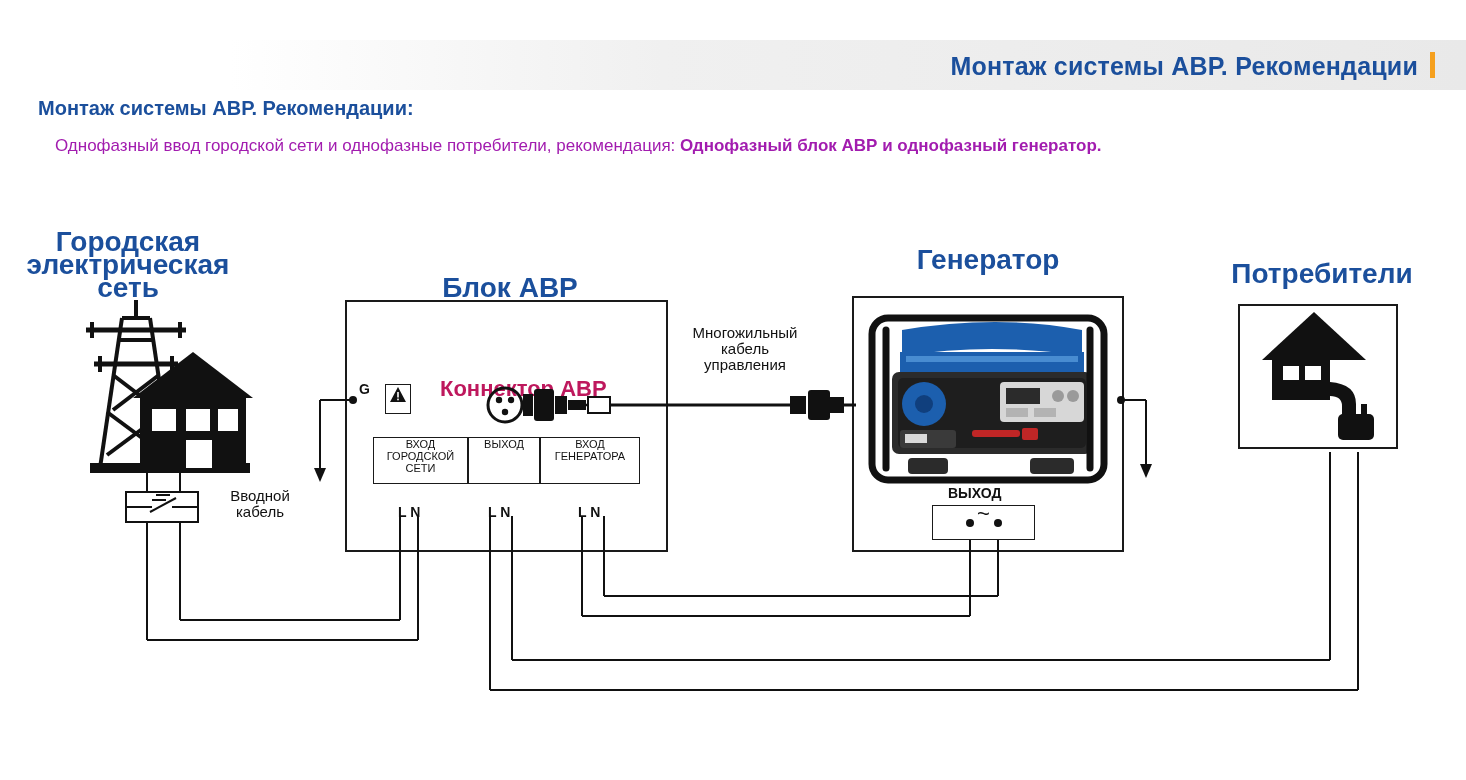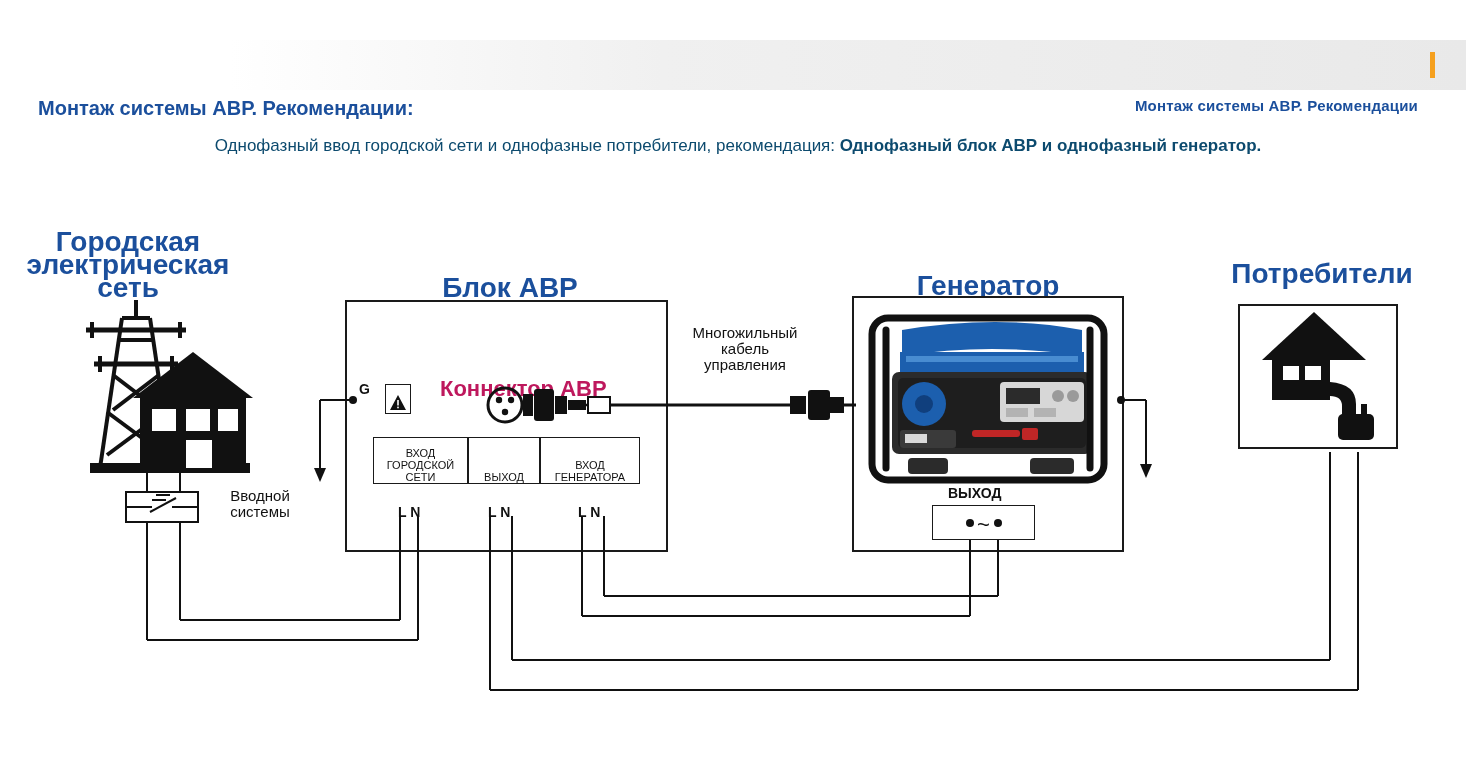--- a/index.html
+++ b/index.html
@@ -22,26 +22,25 @@
     left: 230px;
     top: 40px;
     width: 1236px;
     height: 50px;
     background: linear-gradient(to right, #ffffff 0%, #f0f0f0 35%, #e9e9e9 100%);
   }
   .header-title {
     position: absolute;
     right: 48px;
     top: 52px;
-    font-size: 15px;
+    font-size: 25px;
     font-weight: bold;
     color: #1b4f9c;
     letter-spacing: 0.2px;
     white-space: nowrap;
-    margin-top: 45px;
   }
   .header-bar {
     position: absolute;
     right: 31px;
     top: 52px;
     width: 5px;
     height: 26px;
     background: #f5a01e;
   }
 
@@ -50,27 +49,26 @@
     position: absolute;
     left: 38px;
     top: 97px;
     font-size: 20px;
     font-weight: bold;
     color: #1b4f9c;
     white-space: nowrap;
   }
   .intro-body {
     position: absolute;
-    left: 48px;
+    left: 55px;
     top: 133px;
     width: 1380px;
     font-size: 17px;
     line-height: 26px;
-    color: #0c4a6e;
-    text-align: center;
+    color: #a21caf;
   }
   .intro-body b { font-weight: bold; }
 
   
   .lbl {
     position: absolute;
     font-size: 28px;
     font-weight: bold;
     color: #1b4f9c;
     text-align: center;
@@ -85,21 +83,21 @@
   }
   .small-box {
     position: absolute;
     border: 1.5px solid #1a1a1a;
     box-sizing: border-box;
     background: #ffffff;
     font-size: 11px;
     line-height: 12px;
     text-align: center;
     display: flex;
-    align-items: flex-end;
+    align-items: flex-start;
     justify-content: center;
     color: #111;
   }
   .term {
     position: absolute;
     font-size: 14px;
     font-weight: bold;
     color: #111;
     white-space: nowrap;
   }
@@ -137,21 +135,21 @@
 
 <div class="intro-title">Монтаж системы АВР. Рекомендации:</div>
 <div class="intro-body">
   <span>Однофазный ввод городской сети и однофазные потребители, рекомендация: </span><b>Однофазный блок АВР и однофазный генератор.</b>
 </div>
 
 <div class="lbl" style="left:18px; top:230px; width:220px;">Городская
 электрическая
 сеть</div>
 <div class="lbl" style="left:400px; top:276px; width:220px;">Блок АВР</div>
-<div class="lbl" style="left:878px; top:274px; width:220px;">Генератор</div>
+<div class="lbl" style="left:878px; top:248px; width:220px;">Генератор</div>
 <div class="lbl" style="left:1222px; top:262px; width:200px;">Потребители</div>
 
 <div class="box" style="left:345px; top:300px; width:323px; height:252px;"></div>
 <div class="connector-title" style="left:440px; top:352px;">Коннектор АВР</div>
 <div class="term" style="left:359px; top:381px;">G</div>
 
 <div class="small-box" style="left:385px; top:384px; width:26px; height:30px;">
   <svg width="18" height="20" viewBox="0 0 18 20">
     <polygon points="9,2 17,17 1,17" fill="#111"></polygon>
     <rect x="8.2" y="7" width="1.6" height="5.5" fill="#fff"></rect>
@@ -170,21 +168,21 @@
 <div class="small-box" style="left:540px; top:437px; width:100px; height:47px;">
   <span style="white-space:pre-line;">ВХОД
 ГЕНЕРАТОРА</span>
 </div>
 
 <div class="term" style="left:398px; top:504px;">L  N</div>
 <div class="term" style="left:488px; top:504px;">L  N</div>
 <div class="term" style="left:578px; top:504px;">L  N</div>
 
 <div class="cap" style="left:205px; top:488px; width:110px;">Вводной
-системы</div>
+кабель</div>
 
 <div class="cap" style="left:680px; top:325px; width:130px;">Многожильный
 кабель
 управления</div>
 
 <div class="box" style="left:852px; top:296px; width:272px; height:256px;"></div>
 <div class="term" style="left:948px; top:485px; font-size:14px;">ВЫХОД</div>
 <div class="small-box" style="left:932px; top:505px; width:103px; height:35px;">
   <span style="font-size:22px; line-height:22px; position:relative; top:-3px;">~</span>
 </div>

